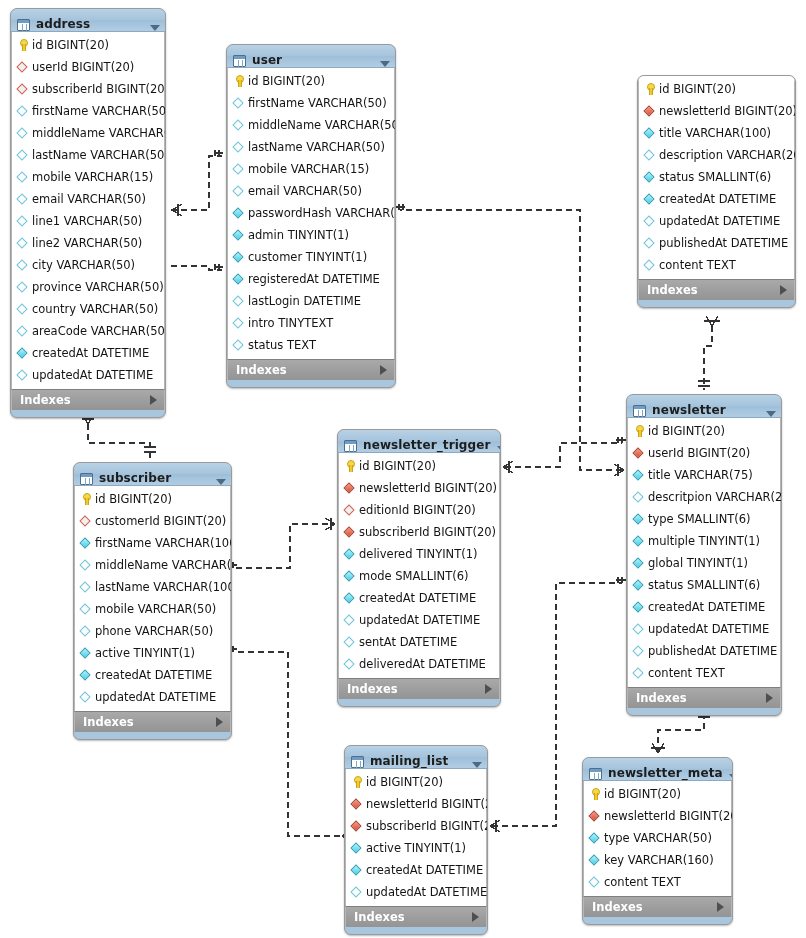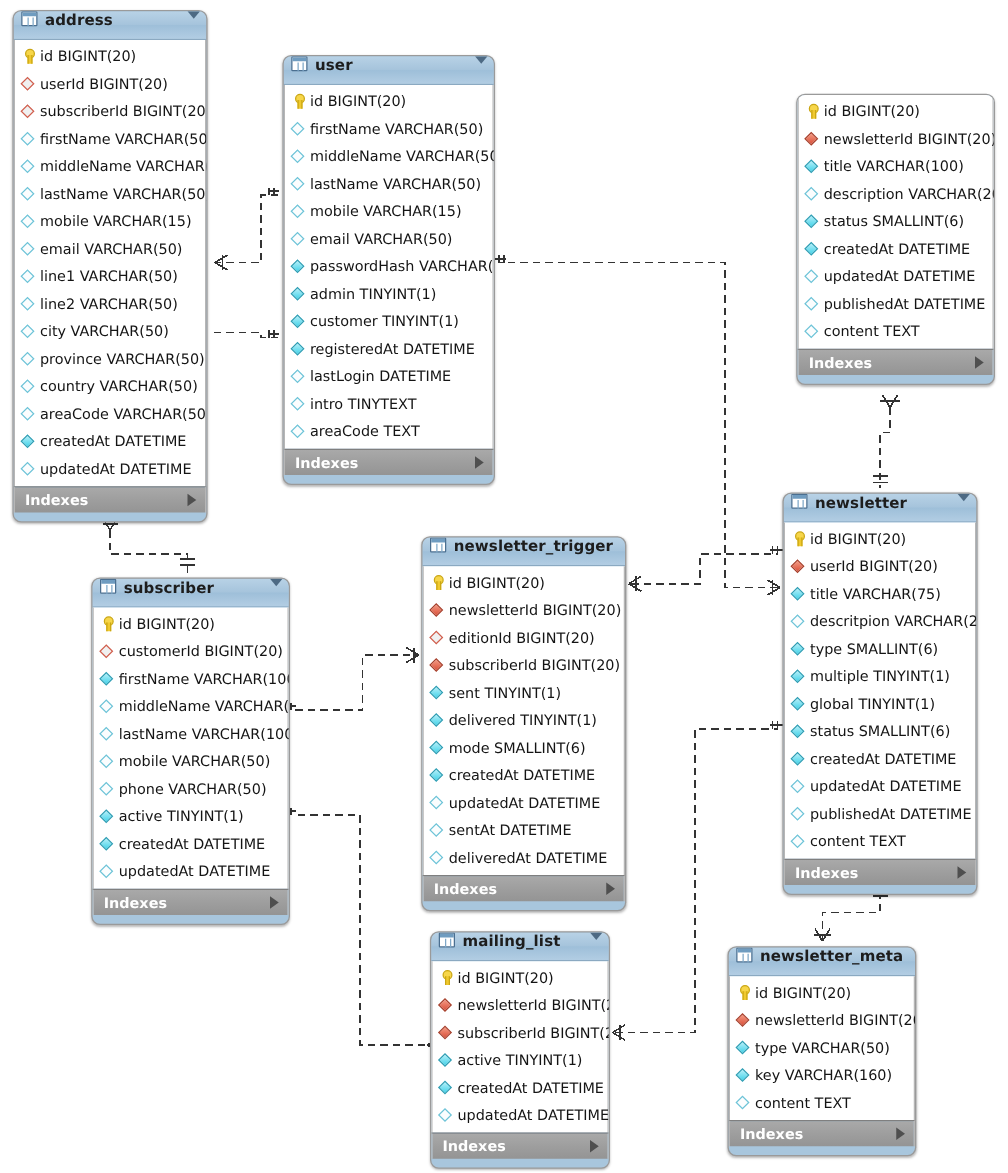--- a/index.html
+++ b/index.html
@@ -33,21 +33,21 @@
     border: 1px solid #9a9a9a;
     border-radius: 7px;
     background: #a8c6dd;
     box-shadow: 0 1px 2px rgba(0,0,0,0.28);
     padding-bottom: 7px;
     overflow: hidden;
   }
   .tbl-hdr {
     height: 23px;
     display: flex;
-    align-items: flex-start;
+    align-items: flex-end;
     padding: 0 5px 0 6px;
     background: linear-gradient(to bottom, #b8d2e6 0%, #a6c4dc 48%, #9ebfd9 52%, #b2cde3 100%);
     border-bottom: 1px solid #8ba9c1;
     border-top-left-radius: 6px;
     border-top-right-radius: 6px;
   }
   .tbl-icon {
     width: 13px; height: 12px;
     flex: 0 0 auto;
     margin-right: 6px;
@@ -461,21 +461,21 @@
           <div class="fld">
             <span class="mk mk-n">
               <span class="dia"></span>
             </span>
             <span class="fld-txt">intro TINYTEXT</span>
           </div>
           <div class="fld">
             <span class="mk mk-n">
               <span class="dia"></span>
             </span>
-            <span class="fld-txt">areaCode TEXT</span>
+            <span class="fld-txt">status TEXT</span>
           </div>
         </div>
         <div class="tbl-idx">
           <span class="tbl-idx-lbl">Indexes</span>
           <span class="tbl-idx-caret"></span>
         </div>
       </div>
       <div class="tbl" style="left: 637px; top: 75px; width: 159px;">
         <div class="tbl-body">
           <div class="fld">
@@ -716,26 +716,20 @@
           <div class="fld">
             <span class="mk mk-fkf">
               <span class="dia"></span>
             </span>
             <span class="fld-txt">subscriberId BIGINT(20)</span>
           </div>
           <div class="fld">
             <span class="mk mk-nn">
               <span class="dia"></span>
             </span>
-            <span class="fld-txt">sent TINYINT(1)</span>
-          </div>
-          <div class="fld">
-            <span class="mk mk-nn">
-              <span class="dia"></span>
-            </span>
             <span class="fld-txt">delivered TINYINT(1)</span>
           </div>
           <div class="fld">
             <span class="mk mk-nn">
               <span class="dia"></span>
             </span>
             <span class="fld-txt">mode SMALLINT(6)</span>
           </div>
           <div class="fld">
             <span class="mk mk-nn">

